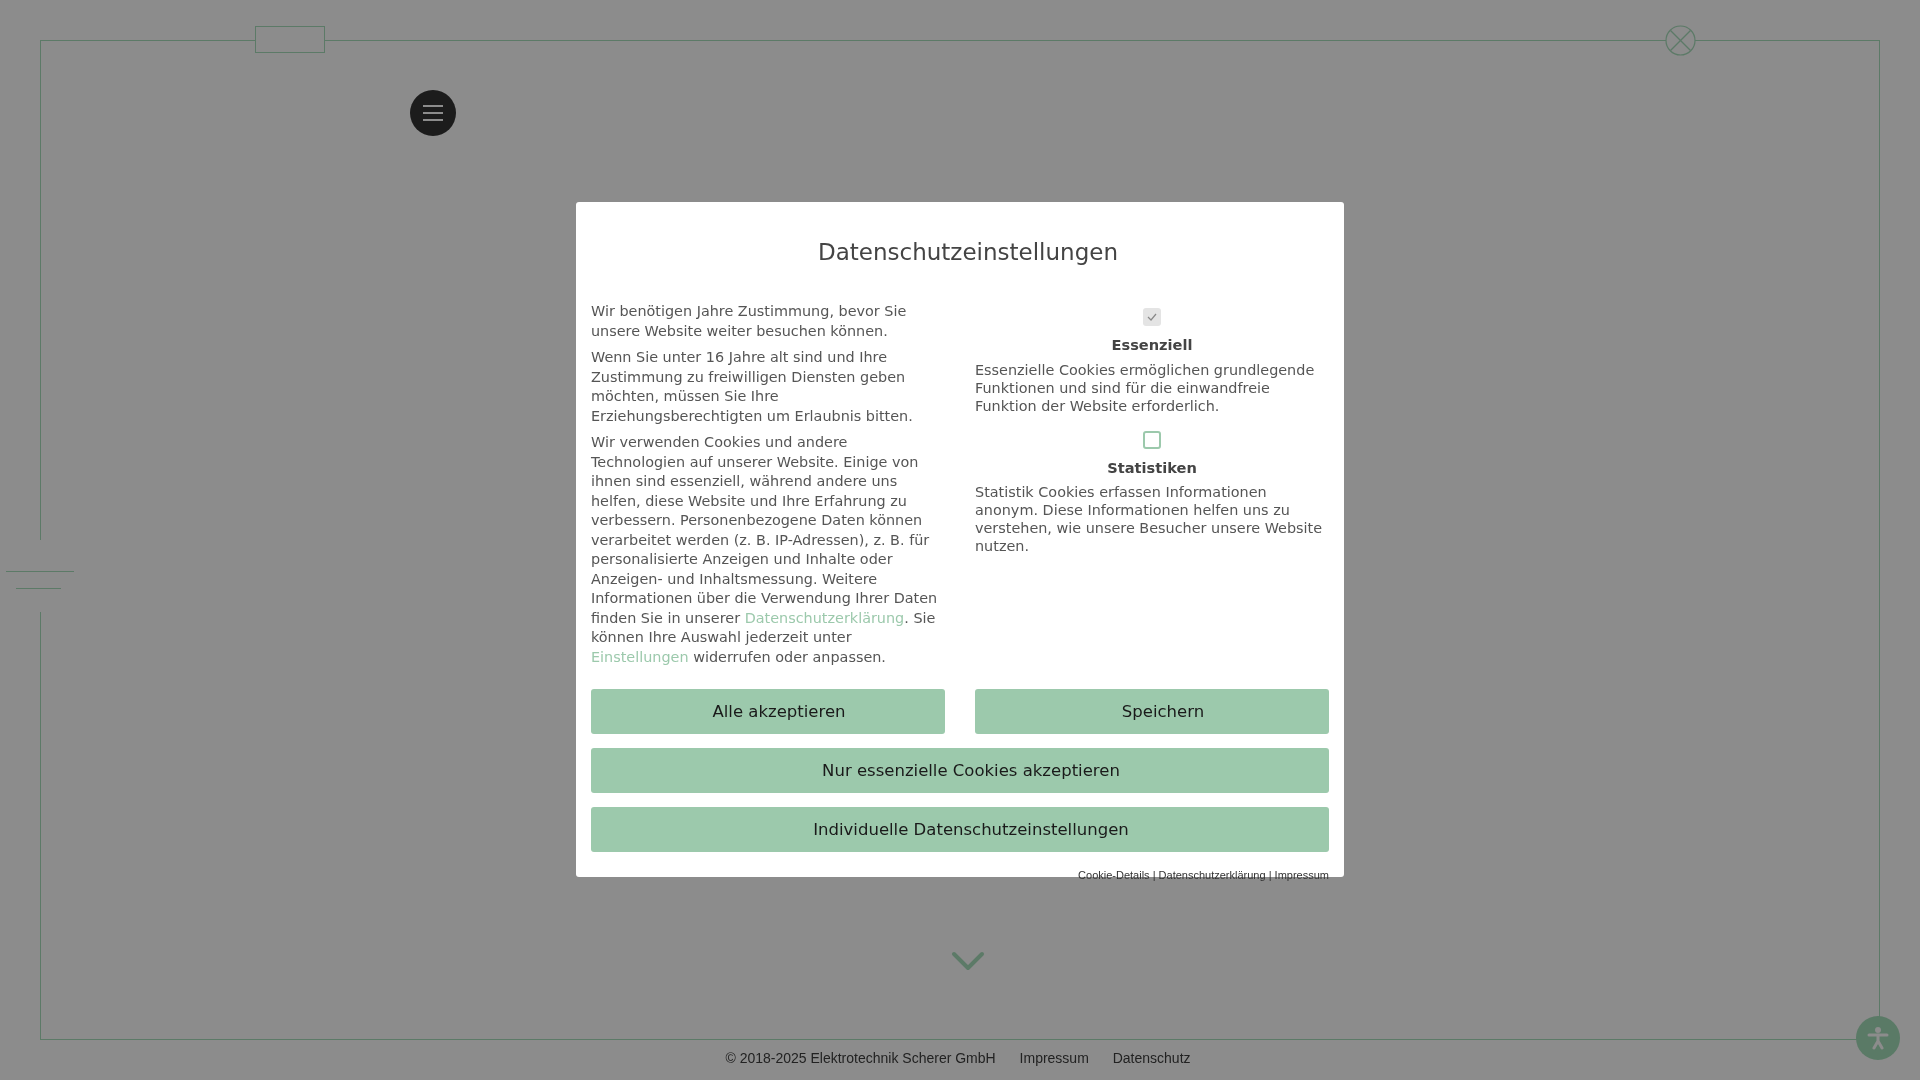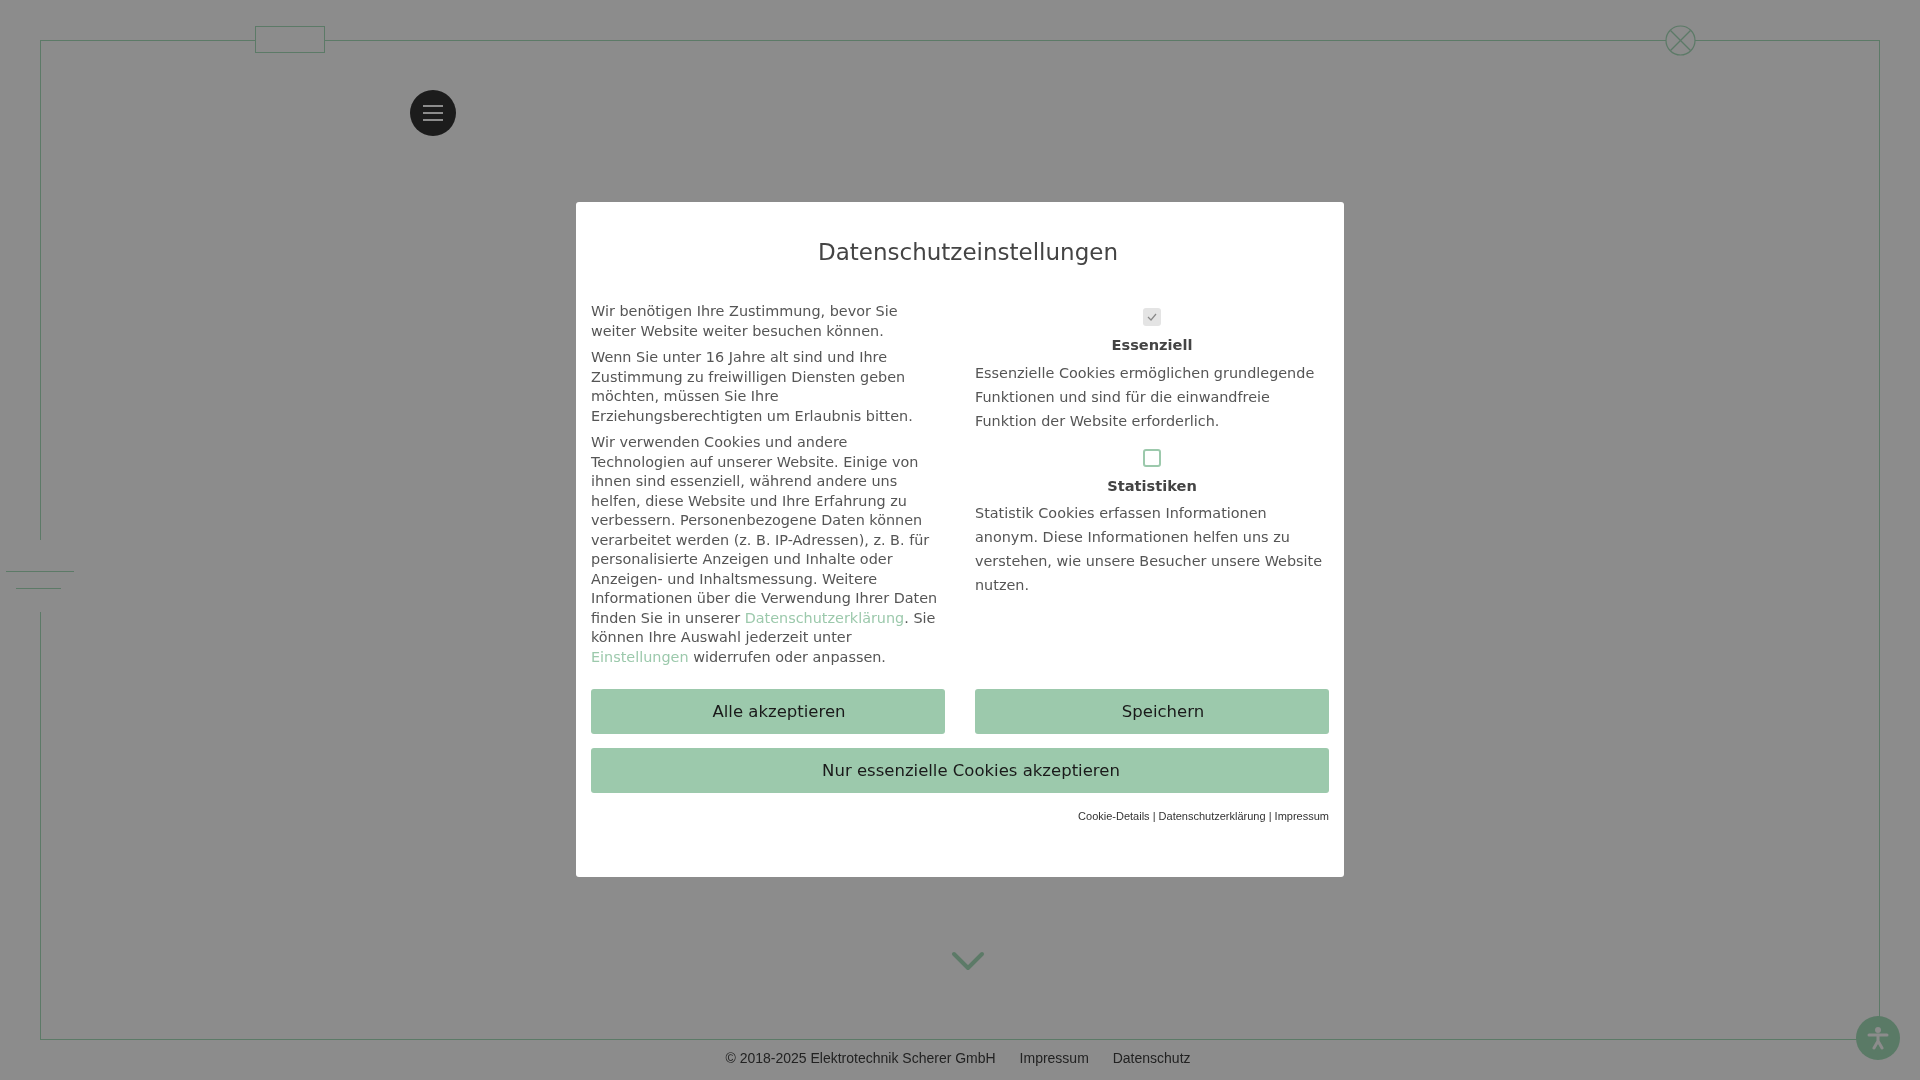--- a/index.html
+++ b/index.html
@@ -34,21 +34,21 @@
 
   .cols { display:flex; gap:30px; }
   .col { flex:1; font-size:14.4px; line-height:19.5px; }
   .col p { margin:0 0 7px 0; }
   .link { color:#9cc9ac; cursor:pointer; }
   .opt { margin-bottom:10px; }
   .opt-head { display:flex; align-items:center; gap:9px; font-weight:bold; font-size:14.6px; color:#444; margin-top:6px; margin-bottom:6px;flex-direction:column; }
   .cb { width:18px; height:18px; border-radius:3px; box-sizing:border-box; display:flex; align-items:center; justify-content:center; }
   .cb.checked { background:#e4e4e4; }
   .cb.empty { border:2px solid #9cc9ac; background:#fff; }
-  .opt-desc { font-size:14.4px; line-height:24px; }
+  .opt-desc { font-size:14.4px; line-height:18px; }
 
   .btn { background:#9cc9ac; border:none; border-radius:3px; height:45px; font-family:"DejaVu Sans", sans-serif; font-size:16.5px; color:#1a1a1a; cursor:pointer; display:flex; align-items:center; justify-content:center; box-sizing:border-box;padding-left:28px; }
   .btn-row { display:flex; gap:30px; margin-top:15px; }
   .btn-row .btn { flex:1; }
   .btn.full { width:100%; margin-top:14px; }
   .modal-links { text-align:right; font-family:"Liberation Sans", sans-serif; font-size:11px; color:#333; margin-top:17px; }
   .modal-links a { color:#333; text-decoration:none; cursor:pointer; }
 </style>
 </head>
 <body>
@@ -91,21 +91,21 @@
   <span style="cursor:pointer">Datenschutz</span>
 </div>
 
 <div class="modal">
   <div class="modal-header">
     <div class="modal-title">Datenschutzeinstellungen</div>
   </div>
 
   <div class="cols">
     <div class="col">
-      <p>Wir benötigen Ihre Zustimmung, bevor Sie weiter Website weiter besuchen können.</p>
+      <p>Wir benötigen Jahre Zustimmung, bevor Sie unsere Website weiter besuchen können.</p>
       <p>Wenn Sie unter 16 Jahre alt sind und Ihre Zustimmung zu freiwilligen Diensten geben möchten, müssen Sie Ihre Erziehungsberechtigten um Erlaubnis bitten.</p>
       <p><span>Wir verwenden Cookies und andere Technologien auf unserer Website. Einige von ihnen sind essenziell, während andere uns helfen, diese Website und Ihre Erfahrung zu verbessern. Personenbezogene Daten können verarbeitet werden (z. B. IP-Adressen), z. B. für personalisierte Anzeigen und Inhalte oder Anzeigen- und Inhaltsmessung. Weitere Informationen über die Verwendung Ihrer Daten finden Sie in unserer </span><span class="link">Datenschutzerklärung</span><span>. Sie können Ihre Auswahl jederzeit unter </span><span class="link">Einstellungen</span><span> widerrufen oder anpassen.</span></p>
     </div>
     <div class="col">
       <div class="opt">
         <div class="opt-head">
           <span class="cb checked">
             <svg width="10" height="8" viewBox="0 0 10 8">
                 <polyline points="1,4 4,7 9,1" fill="none" stroke="#888" stroke-width="1.2"></polyline>
               </svg>
@@ -122,17 +122,18 @@
         <div class="opt-desc">Statistik Cookies erfassen Informationen anonym. Diese Informationen helfen uns zu verstehen, wie unsere Besucher unsere Website nutzen.</div>
       </div>
     </div>
   </div>
 
   <div class="btn-row">
     <button class="btn">Alle akzeptieren</button>
     <button class="btn">Speichern</button>
   </div>
   <button class="btn full">Nur essenzielle Cookies akzeptieren</button>
+  <button class="btn full">Individuelle Datenschutzeinstellungen</button>
 
   <div class="modal-links">
     <a>Cookie-Details</a><span> | </span><a>Datenschutzerklärung</a><span> | </span><a>Impressum</a>
   </div>
 </div>
 
 </body></html>

